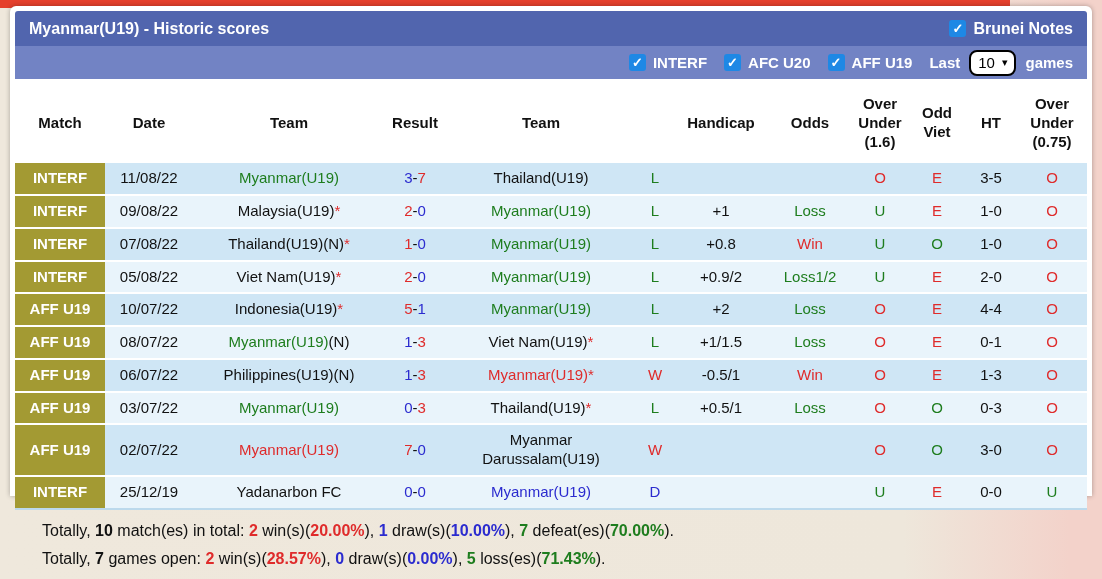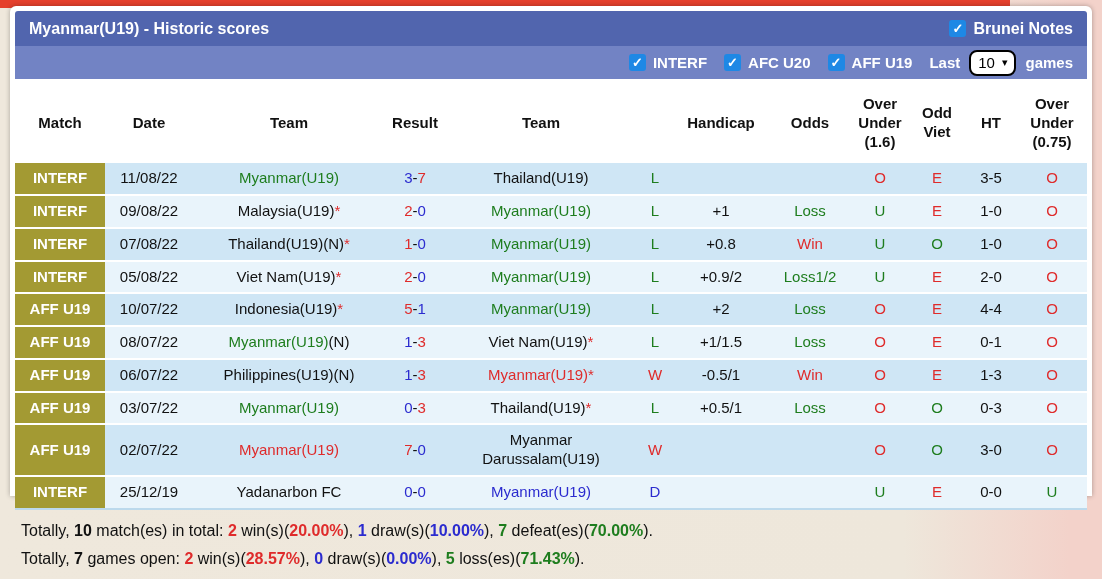--- a/index.html
+++ b/index.html
@@ -54,21 +54,21 @@
   td.match {
     background:var(--match-col-bg,#a39a33) !important; color:#fff; font-weight:bold;
   }
   .team-wrap { display:inline-block; max-width:162px; }
   .c-k { color:#111; }
   .c-r { color:var(--red,#df2b2b); }
   .c-g { color:var(--green,#1e7d1e); }
   .c-b { color:var(--blue,#2b2bcf); }
   .bold { font-weight:bold; }
   .summary { padding:7px 6px 0 6px; font-size:16px; }
-  .sline { line-height:28px; white-space:nowrap; }
+  .sline { line-height:28px; white-space:nowrap;margin-left:21px; }
 </style>
 </head>
 <body>
 
 <div class="top-strip"></div>
 
 <div class="card">
 
   <div class="titlebar">
     <span>Myanmar(U19) - Historic scores</span>

